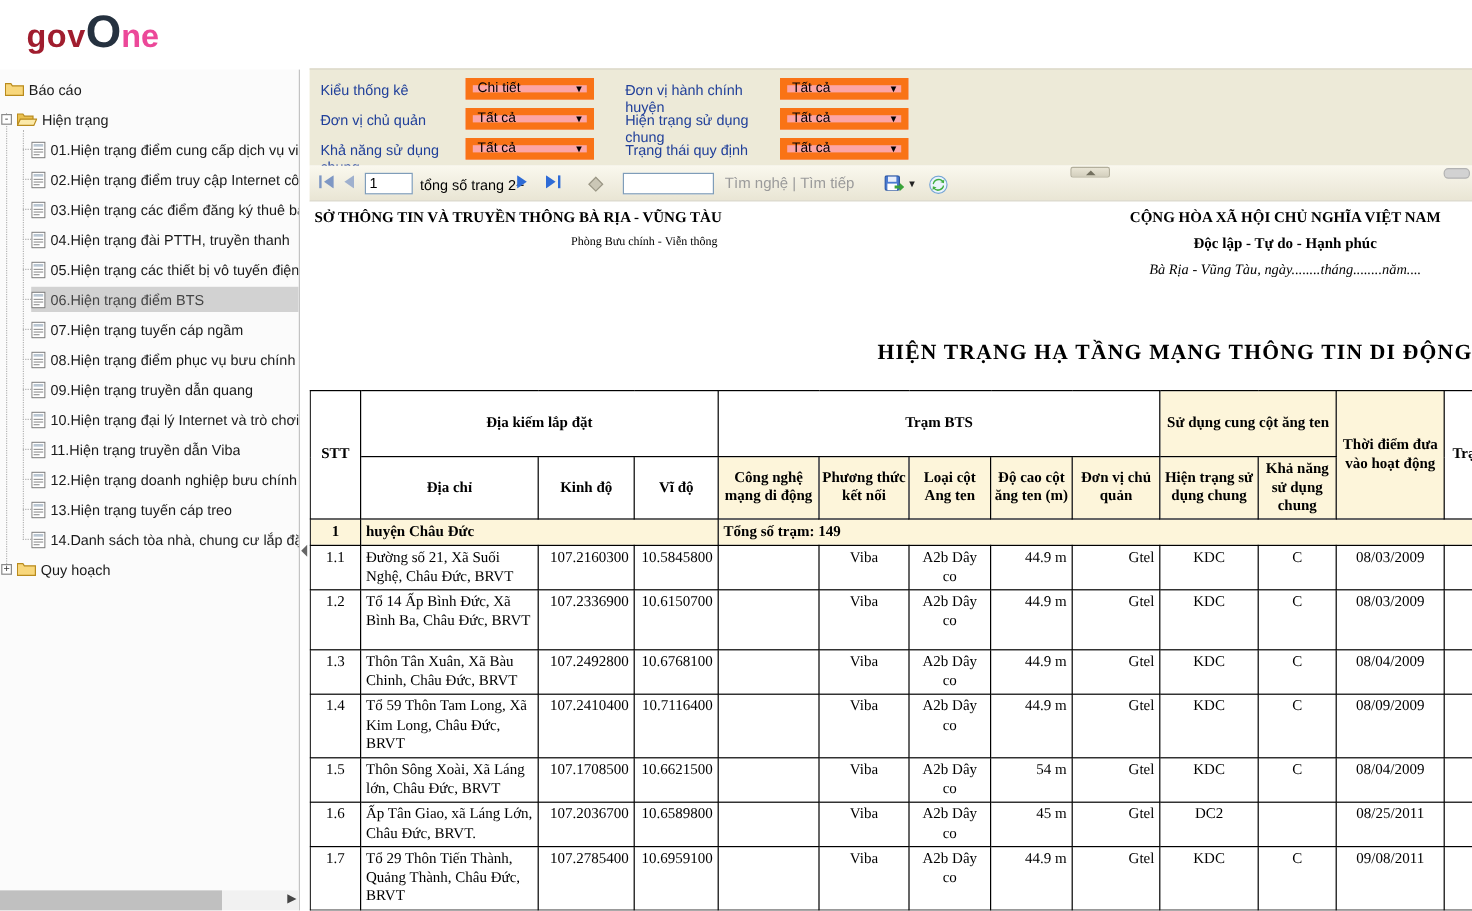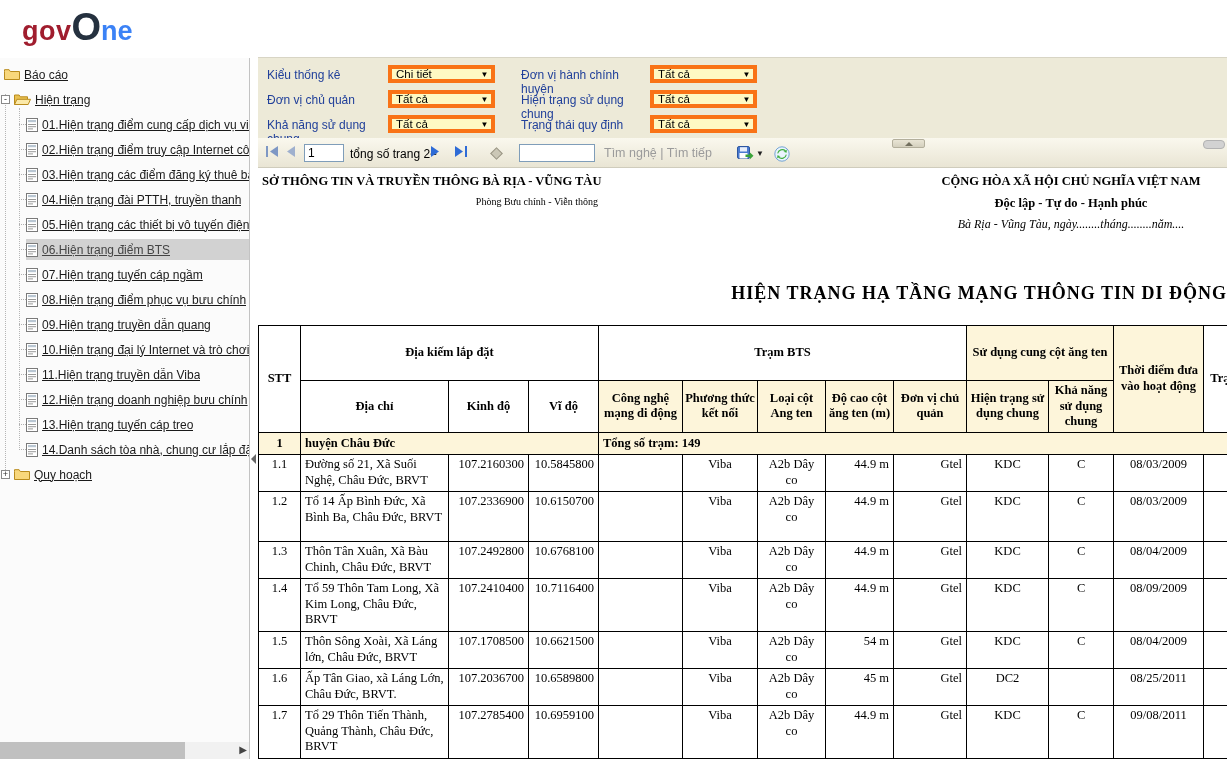--- a/index.html
+++ b/index.html
@@ -4,38 +4,38 @@
 <style>
   * { margin:0; padding:0; box-sizing:border-box; }
   html,body { background:#fff; }
   body { font-family:"Liberation Sans","DejaVu Sans",sans-serif; }
   .app { position:relative; width:1227px; height:759px; background:#fff; overflow:hidden; }
 
   
   .logo { position:absolute; left:22px; top:6px; height:48px; white-space:nowrap; }
   .logo .gov { font-size:27px; font-weight:bold; color:#a01d2e; letter-spacing:.5px; }
   .logo .bigO { font-size:38px; font-weight:bold; color:#25313f; }
-  .logo .ne  { font-size:27px; font-weight:bold; color:#3b82f6; }
+  .logo .ne  { font-size:27px; font-weight:bold; color:#ec4899; }
 
   
   .sidebar { position:absolute; left:0; top:58px; width:250px; bottom:0; background:#fbfbfb;
              border-right:1px solid #c3c3c3; overflow:hidden; }
   .tree { position:absolute; left:0; top:4px; right:0; }
   .tree-item { position:relative; height:25px; display:flex; align-items:center; white-space:nowrap;
                font-size:12px; color:#1a1a1a; overflow:hidden; cursor:default; }
   .tree-item .inner { display:flex; align-items:center; flex:1; height:21px; overflow:hidden; }
   .tree-item.selected .inner { background:#d2d2d2; color:#444; }
   .lvl0 { padding-left:4px; }
   .lvl1 { padding-left:1px; }
   .lvl2 { padding-left:26px; }
   .lvl2::before { content:""; position:absolute; left:19px; top:12px; width:7px; border-top:1px dotted #b0b0b0; }
   .expbox { width:9px; height:9px; border:1px solid #898989; background:#fff; font-size:9px; line-height:7px;
             text-align:center; margin-right:4px; flex:0 0 auto; color:#333; }
   .ticon { margin-right:4px; flex:0 0 auto; display:inline-flex; }
-  .tlbl { overflow:hidden;text-decoration:underline; }
+  .tlbl { overflow:hidden; }
   .guide-root { position:absolute; left:5px; top:36px; height:382px; border-left:1px dotted #b5b5b5; }
   .guide-child { position:absolute; left:19px; top:50px; height:342px; border-left:1px dotted #b5b5b5; }
   .side-hscroll { position:absolute; left:0; bottom:0; width:250px; height:17px; background:#f1f1f1; }
   .side-hscroll .thumb { position:absolute; left:0; top:0; width:185px; height:17px; background:#c0c0c0; }
   .side-hscroll .arr { position:absolute; right:3px; top:2px; font-size:10px; color:#444; }
 
   
   .splitter { position:absolute; left:251px; top:58px; width:7px; bottom:0; background:#fff; }
   .collapse-arrow { position:absolute; left:0; top:396px; width:0; height:0;
                     border-top:5px solid transparent; border-bottom:5px solid transparent;
@@ -43,21 +43,21 @@
 
   
   .main { position:absolute; left:258px; top:0; width:969px; height:759px; background:#fff; }
 
   .filter-panel { position:absolute; left:0; top:57px; width:969px; height:81px;
                   background:#edead8; border-top:1px solid #d8d5c5; padding-top:7px; }
   .frow { position:relative; height:25px;text-decoration:underline; }
   .flabel { position:absolute; top:3px; font-size:12px; color:#21409a; }
   .flabel.c1 { left:9px; width:120px; }
   .flabel.c2 { left:263px; width:128px; }
-  .fselect { position:absolute; top:0; width:107px; height:18px; background:#fef9c3; border:4px solid #f97316;
+  .fselect { position:absolute; top:0; width:107px; height:18px; background:#fca5a5; border:6px solid #f97316;
              display:flex; align-items:center; font-size:11.5px; color:#000; cursor:default; }
   .fselect.c1 { left:130px; }
   .fselect.c2 { left:392px; }
   .fval { flex:1; padding-left:4px; overflow:hidden; white-space:nowrap; }
   .farrow { width:13px; font-size:8px; color:#000; text-align:center; flex:0 0 auto; }
 
   .collapse-handle { position:absolute; left:634px; top:139px; width:33px; height:9px;
                      background:linear-gradient(#e9e5d5,#d4d0be); border:1px solid #b3af9c; border-radius:2px;
                      display:flex; align-items:center; justify-content:center; z-index:5; }
   .collapse-handle .tri { width:0; height:0; border-left:4px solid transparent; border-right:4px solid transparent;

